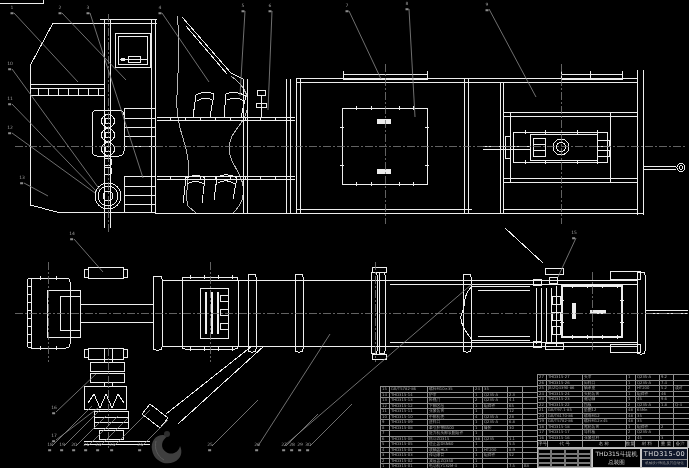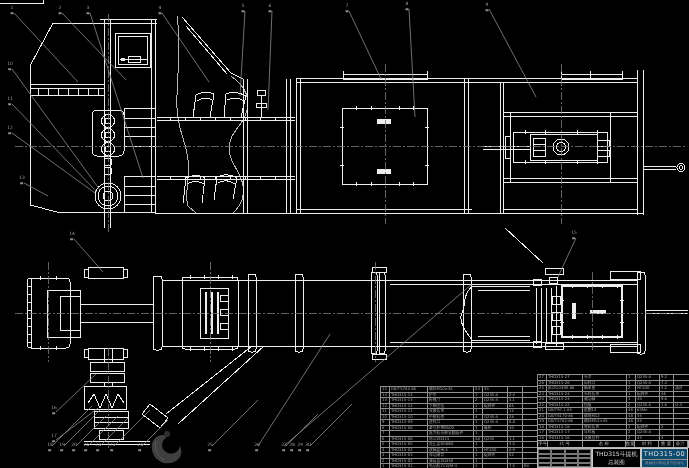--- a/index.html
+++ b/index.html
@@ -20,21 +20,21 @@
   
   #rev-grid{position:absolute;left:537px;top:448px;width:55px;height:20px;
       display:grid;grid-template-columns:repeat(4,1fr);grid-template-rows:repeat(4,1fr);
       border:1px solid #b5b5b5;box-sizing:border-box;background:#000;}
   #rev-grid div{border:0.5px solid #777;}
   #title-box{position:absolute;left:592px;top:448px;width:49px;height:20px;
       border:1px solid #c8c8c8;box-sizing:border-box;text-align:center;background:#000;}
   #title-box .t1{font-size:6px;line-height:9px;color:#d9d9d9;white-space:nowrap;overflow:hidden;}
   #title-box .t2{font-size:5.5px;line-height:8px;color:#cfcfcf;}
   #no-box{position:absolute;left:641px;top:448px;width:47px;height:20px;
-      border:1px solid #c8c8c8;box-sizing:border-box;text-align:center;background:#0c4a6e;}
+      border:1px solid #c8c8c8;box-sizing:border-box;text-align:center;background:#0f172a;}
   #no-box .n1{font-size:6.5px;line-height:10px;color:#e0e0e0;letter-spacing:0.5px;}
   #no-box .n2{font-size:3.5px;line-height:6px;color:#9a9a9a;border-top:1px solid #8f8f8f;
       overflow:hidden;white-space:nowrap;}
   
   .balloon{position:absolute;font-size:4.5px;line-height:4.5px;color:#9c9c9c;
       transform:translate(-50%,-50%);}
   .balloon::after{content:"";display:block;width:3px;height:2px;background:#8c8c8c;margin:1px auto 0;}
 </style>
 </head>
 <body>

